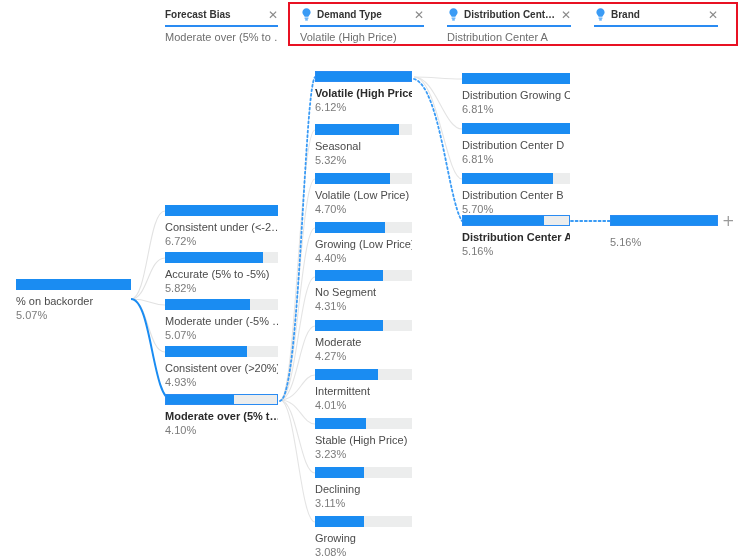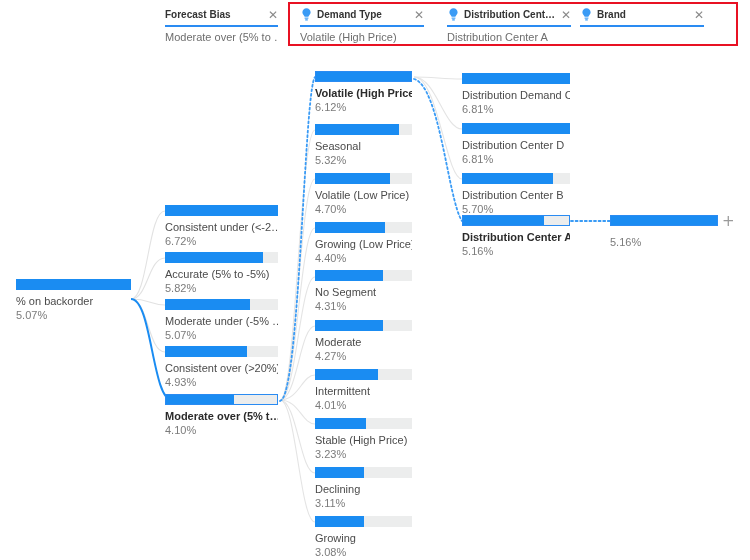--- a/index.html
+++ b/index.html
@@ -211,21 +211,21 @@
           <path d="M6.5 1.2c-2.3 0-4.1 1.8-4.1 4 0 1.5 0.8 2.4 1.5 3.2 0.4 0.5 0.7 0.9 0.7 1.4h3.8c0-0.5 0.3-0.9 0.7-1.4 0.7-0.8 1.5-1.7 1.5-3.2 0-2.2-1.8-4-4.1-4z" fill="#3a9bf5"></path>
           <rect x="4.6" y="10.6" width="3.8" height="1.1" fill="#3a9bf5"></rect>
           <rect x="5.1" y="12.3" width="2.8" height="1.1" rx="0.5" fill="#3a9bf5"></rect>
         </svg>
         <div class="level-title">Distribution Cent…</div>
         <div class="level-close">✕</div>
       </div>
       <div class="level-underline" style="width: 124px;"></div>
       <div class="level-value">Distribution Center A</div>
     </div>
-    <div class="level" style="left: 580px; width: 124px;">
+    <div class="level" style="left: 594px; width: 124px;">
       <div class="level-row">
         <svg class="bulb-icon" viewBox="0 0 13 15">
           <path d="M6.5 1.2c-2.3 0-4.1 1.8-4.1 4 0 1.5 0.8 2.4 1.5 3.2 0.4 0.5 0.7 0.9 0.7 1.4h3.8c0-0.5 0.3-0.9 0.7-1.4 0.7-0.8 1.5-1.7 1.5-3.2 0-2.2-1.8-4-4.1-4z" fill="#3a9bf5"></path>
           <rect x="4.6" y="10.6" width="3.8" height="1.1" fill="#3a9bf5"></rect>
           <rect x="5.1" y="12.3" width="2.8" height="1.1" rx="0.5" fill="#3a9bf5"></rect>
         </svg>
         <div class="level-title">Brand</div>
         <div class="level-close">✕</div>
       </div>
       <div class="level-underline" style="width: 124px;"></div>
@@ -345,21 +345,21 @@
       <div class="bar-track">
         <div class="bar-fill" style="width: 50%;"></div>
       </div>
       <div class="node-label">Growing</div>
       <div class="node-value">3.08%</div>
     </div>
     <div class="node" style="left: 462px; top: 73px; width: 108px;">
       <div class="bar-track">
         <div class="bar-fill" style="width: 100%;"></div>
       </div>
-      <div class="node-label">Distribution Demand C</div>
+      <div class="node-label">Distribution Growing C</div>
       <div class="node-value">6.81%</div>
     </div>
     <div class="node" style="left: 462px; top: 123px; width: 108px;">
       <div class="bar-track">
         <div class="bar-fill" style="width: 100%;"></div>
       </div>
       <div class="node-label">Distribution Center D</div>
       <div class="node-value">6.81%</div>
     </div>
     <div class="node" style="left: 462px; top: 173px; width: 108px;">

